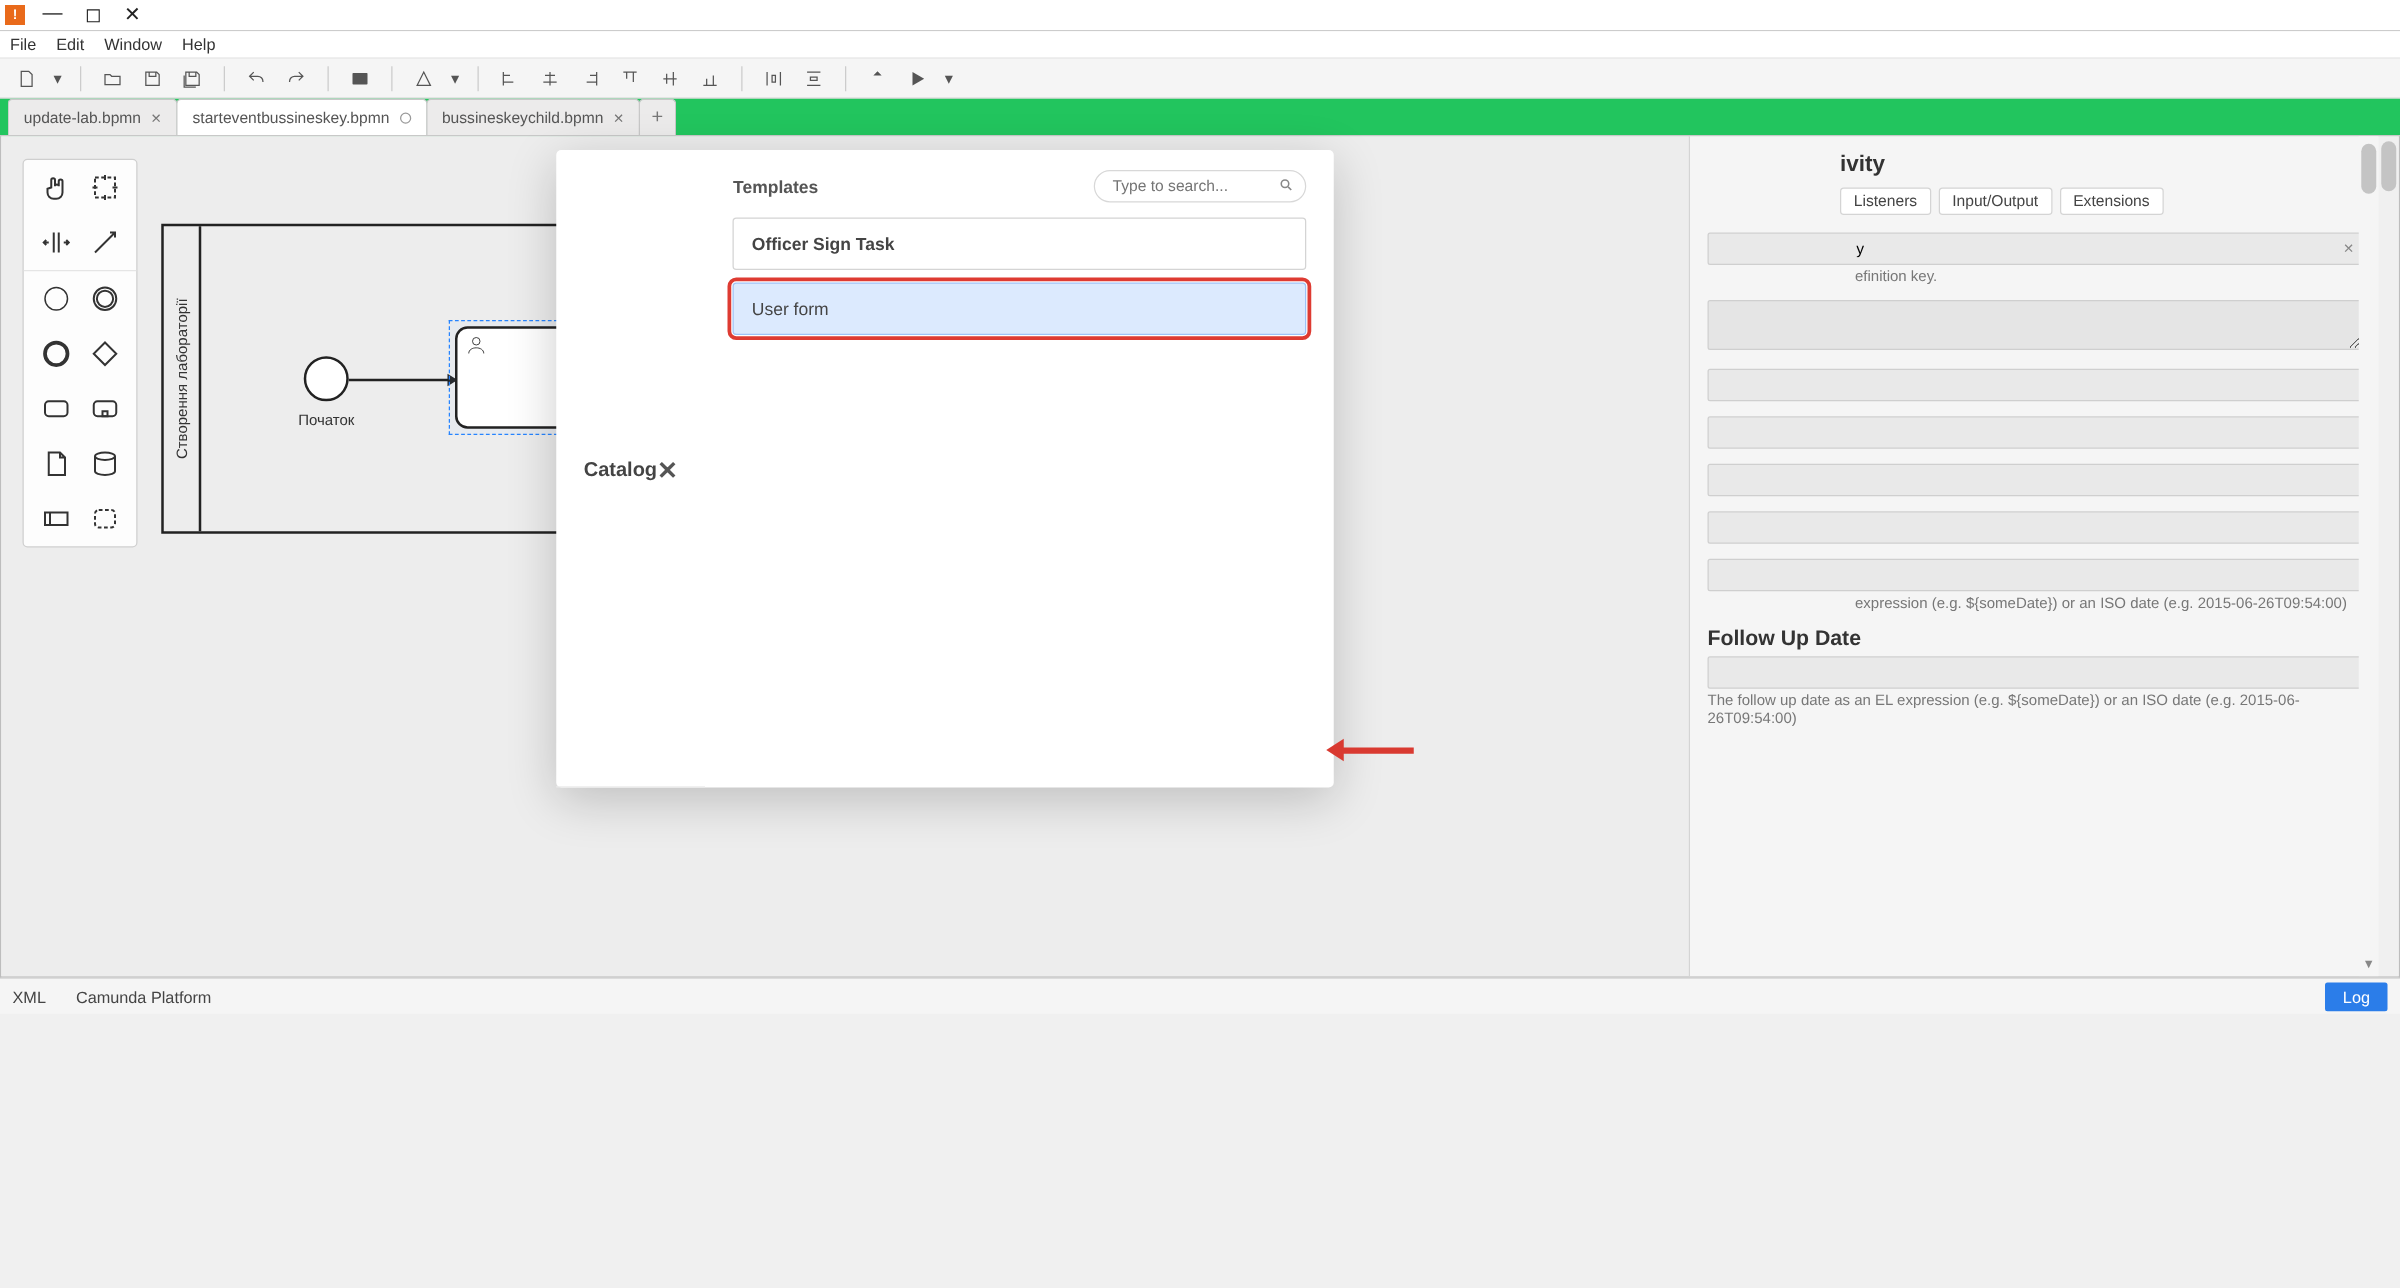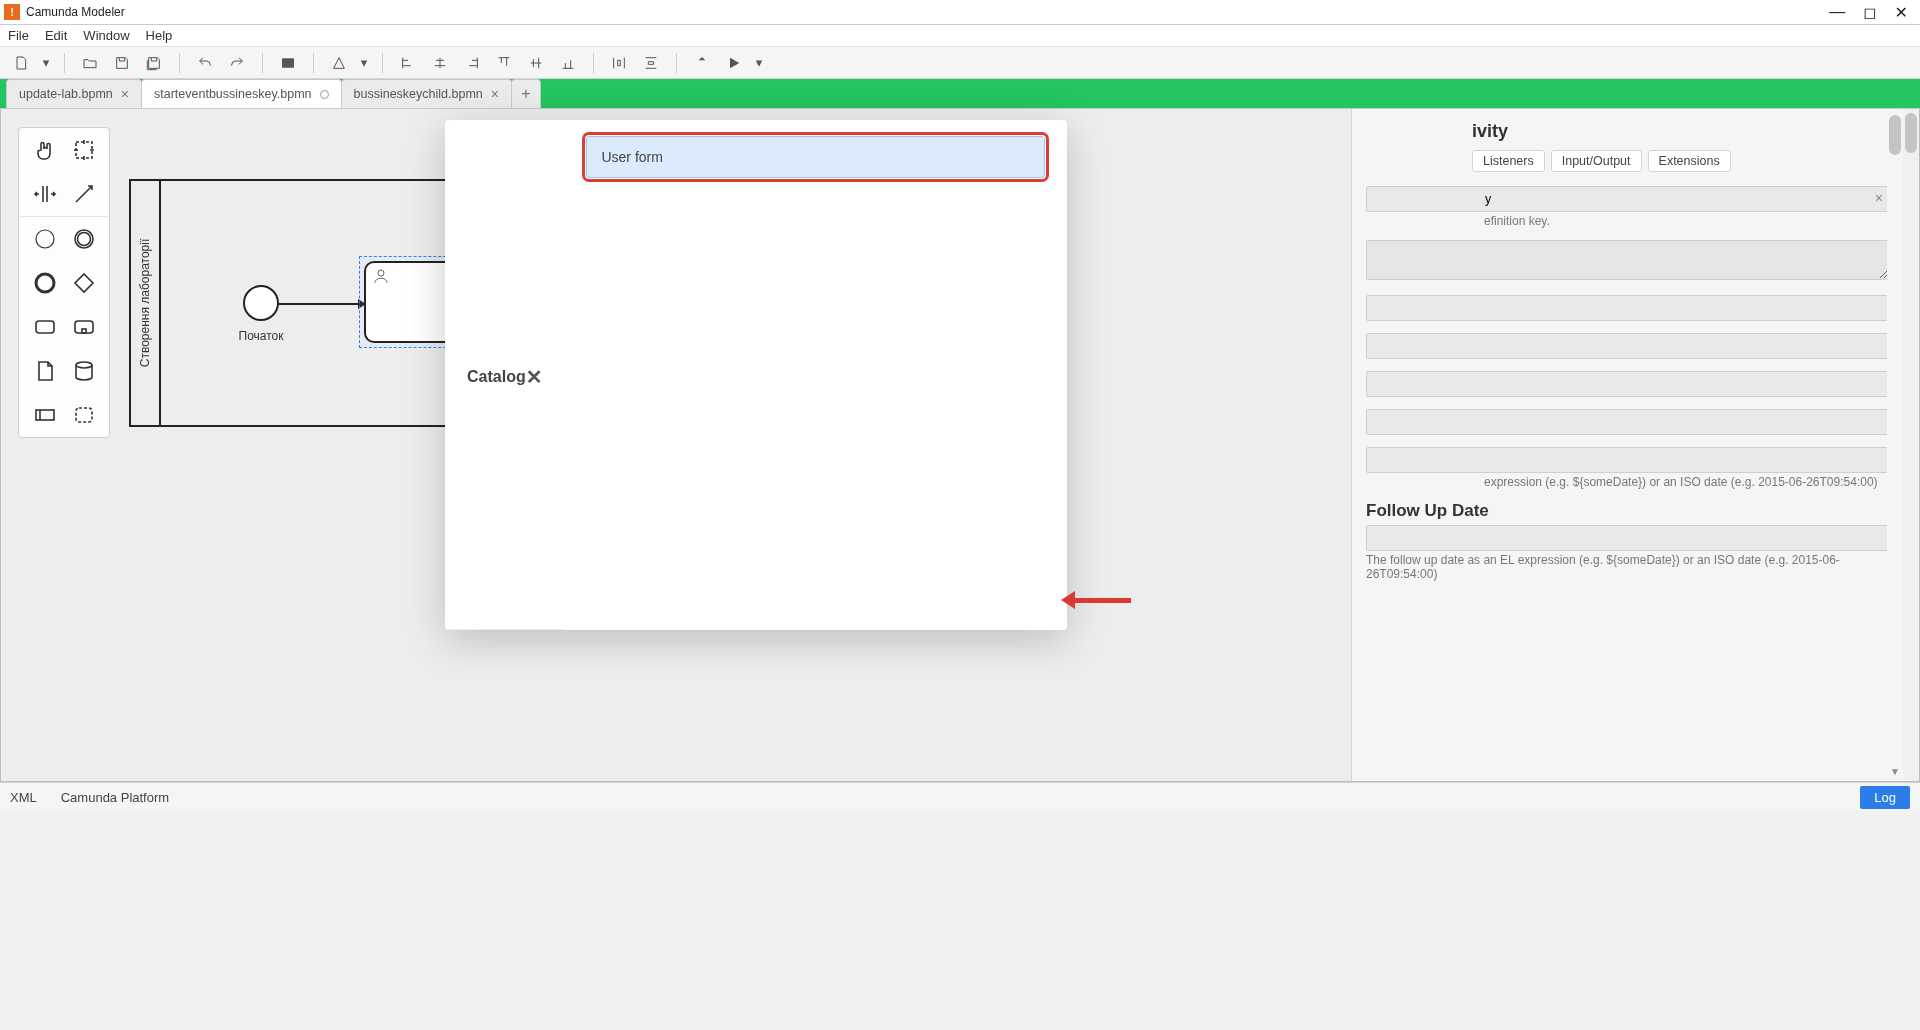--- a/index.html
+++ b/index.html
@@ -266,21 +266,20 @@
     border-right: 14px solid #d93a31;
     border-top: 9px solid transparent;
     border-bottom: 9px solid transparent;
   }
 </style>
 </head>
 <body>
 
 <div class="titlebar">
   <span class="appicon">!</span>
-  <span class="title">Camunda Modeler</span>
   <div class="winbtns">
     <span>—</span>
     <span>◻</span>
     <span>✕</span>
   </div>
 </div>
 
 <div class="menubar">
   <span>File</span>
   <span>Edit</span>
@@ -566,20 +565,35 @@
   <div class="main-scroll">
     <div class="thumb"></div>
   </div>
 
   <div class="modal">
     <div class="mheader">
       <h3>Catalog</h3>
       <span class="mclose">✕</span>
     </div>
     <div class="mbody">
+      <div class="mrow1">
+        <span class="mlbl">Templates</span>
+        <span class="searchwrap">
+          <input placeholder="Type to search..." style="">
+          <span class="sicon">
+            <svg width="12" height="12" viewBox="0 0 24 24" fill="none" stroke="#888" stroke-width="2.5">
+                <circle cx="10" cy="10" r="6"></circle>
+                <path d="M20 20l-5-5"></path>
+              </svg>
+          </span>
+        </span>
+      </div>
+      <div class="tmplitem">
+        <span>Officer Sign Task</span>
+      </div>
       <div class="tmplitem selected">
         <span>User form</span>
       </div>
     </div>
   </div>
 
   <div class="annot-arrow">
     <div class="head"></div>
       <div class="shaft"></div>
   </div>

